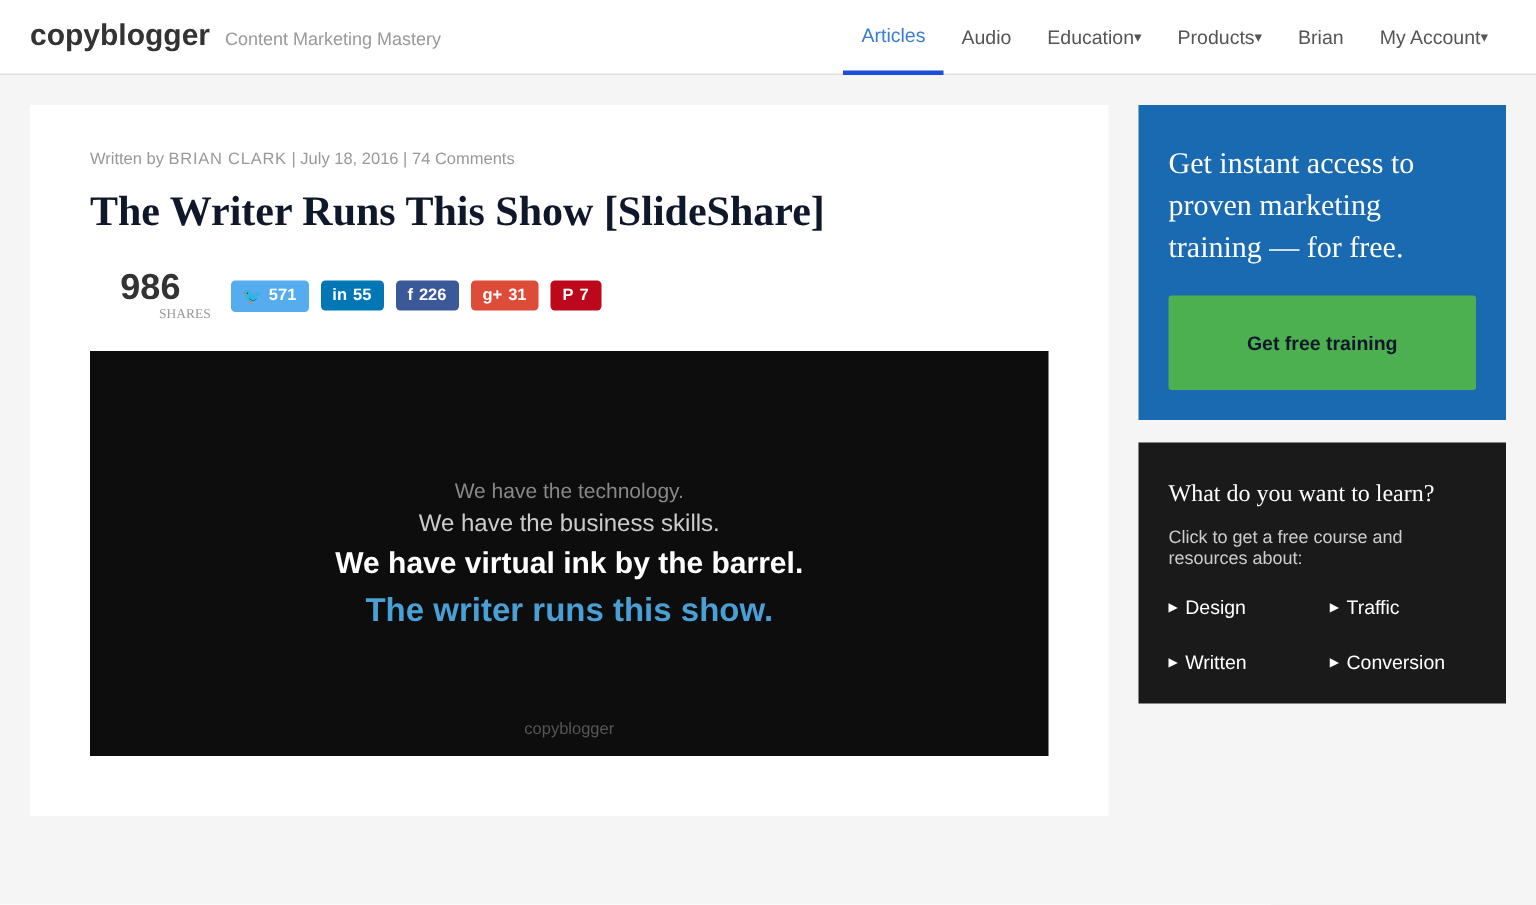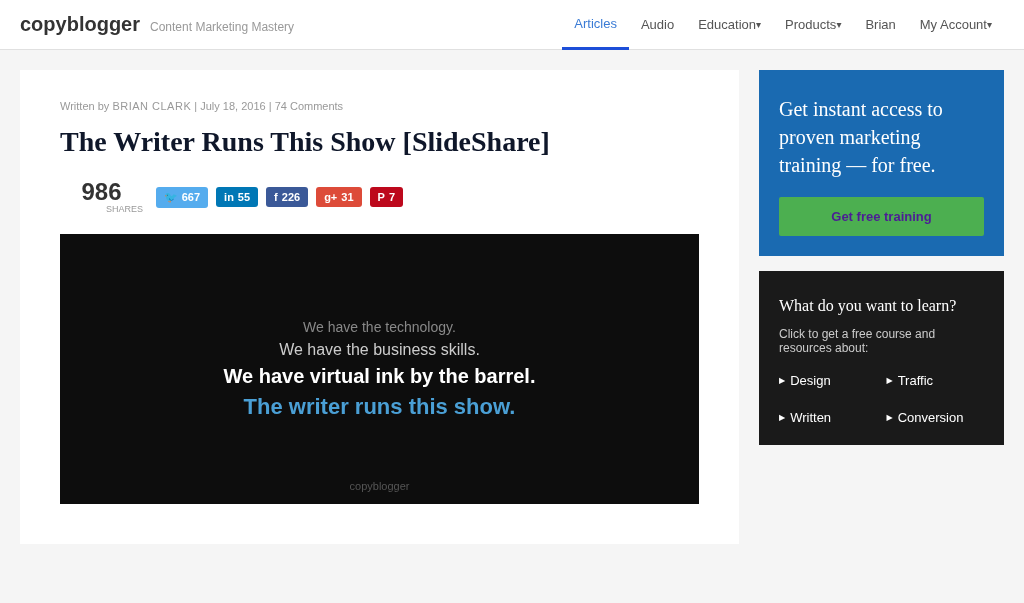--- a/index.html
+++ b/index.html
@@ -107,21 +107,21 @@
       margin-right: 5px;
     }
     #share-number {
       font-family: Arial, sans-serif;
       font-size: 24px;
       font-weight: bold;
       color: #333;
       line-height: 1;
     }
     #share-label {
-      font-family: Liberation Sans, sans-serif;
+      font-family: Liberation Serif, serif;
       font-size: 9px;
       color: #999;
       text-transform: uppercase;
       padding-left: 46px;
     }
     .share-btn {
       display: flex;
       align-items: center;
       gap: 4px;
       padding: 4px 8px;
@@ -180,24 +180,24 @@
       color: #fff;
     }
     #promo-text {
       font-family: Georgia, serif;
       font-size: 20px;
       line-height: 1.4;
       margin-bottom: 18px;
     }
     #promo-btn {
       background: #4caf50;
-      color: #4c1d95;
+      color: #0f172a;
       border: none;
       width: 100%;
-      padding: 12px;
+      padding: 24px;
       font-family: Arial, sans-serif;
       font-size: 13px;
       font-weight: bold;
       cursor: pointer;
       border-radius: 2px;
     }
 
     
     #learn-box {
       background: #1a1a1a;
@@ -280,21 +280,21 @@
 
     <h1 id="article-title">The Writer Runs This Show [SlideShare]</h1>
 
     <div id="share-bar">
       <div id="share-count">
         <span id="share-number">986</span>
         <span id="share-label">SHARES</span>
       </div>
       <button class="share-btn share-twitter">
         <span>🐦</span>
-        <span>667</span>
+        <span>571</span>
       </button>
       <button class="share-btn share-linkedin">
         <span>in</span>
         <span>55</span>
       </button>
       <button class="share-btn share-facebook">
         <span>f</span>
         <span>226</span>
       </button>
       <button class="share-btn share-google">

